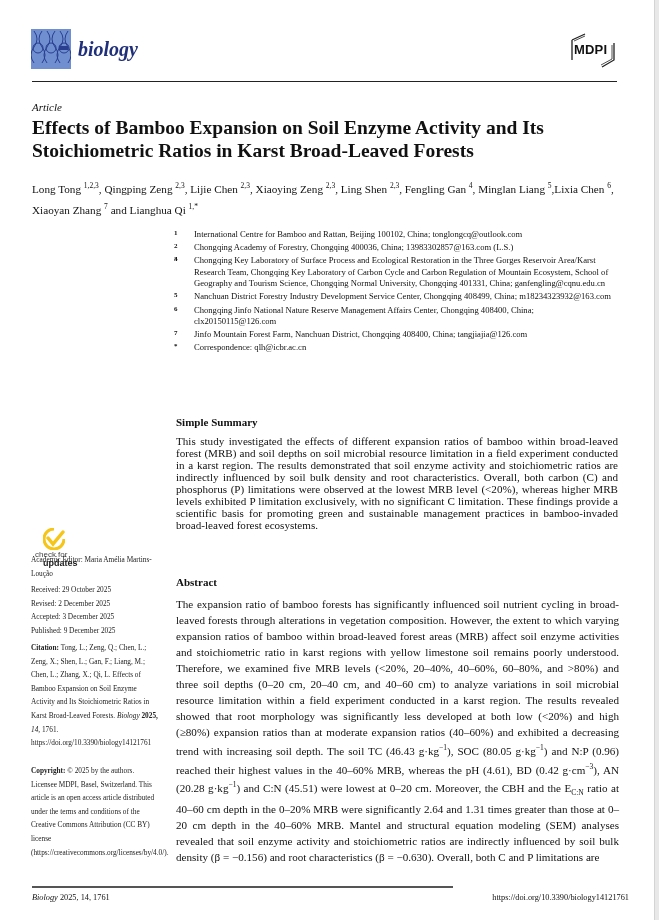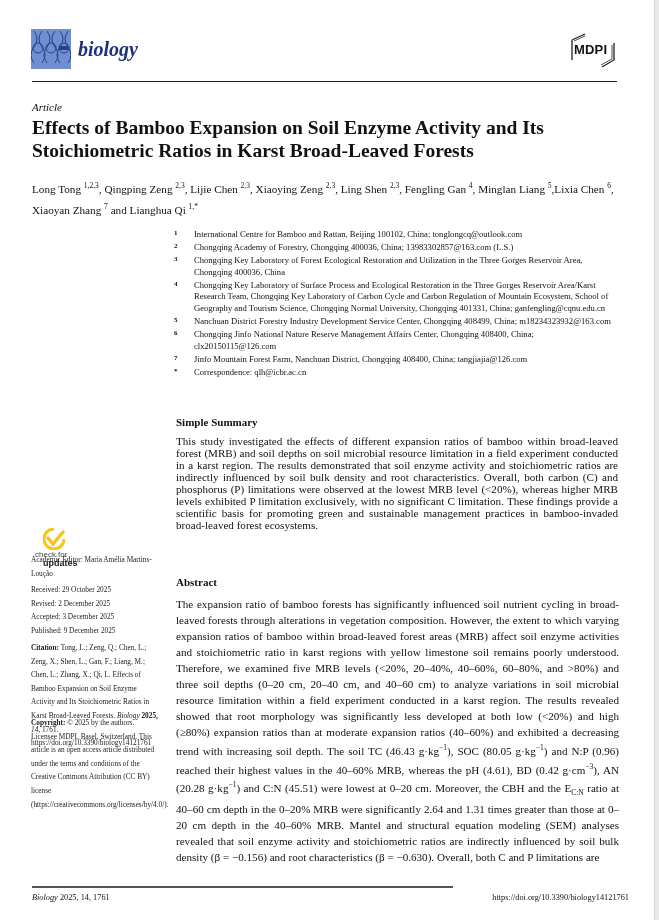--- a/index.html
+++ b/index.html
@@ -41,21 +41,21 @@
 
   
   .check-updates { position: absolute; left: 31px; top: 528px; display: flex; align-items: center; flex-direction: column; }
   .check-text { margin-left: 4px; font-family: "Liberation Sans", sans-serif; line-height: 9px; }
   .check-line1 { font-size: 8px; color: #444; }
   .check-line2 { font-size: 9px; font-weight: bold; color: #222; padding-left: 8px; }
   .sidebar { position: absolute; left: 31px; width: 130px; font-size: 7.3px; line-height: 13.6px; color: #222; }
   .editor { top: 553px; }
   .dates { top: 583px; }
   .citation { top: 641px; }
-  .copyright { top: 716px; }
+  .copyright { top: 764px; }
   .sidebar b { font-weight: bold; }
 
   
   .footer-rule { position: absolute; left: 32px; top: 886px; width: 421px; height: 2px; background: #555; }
   .footer-left { position: absolute; left: 32px; top: 893px; font-size: 8.3px; }
   .footer-right { position: absolute; right: 30px; top: 893px; font-size: 8.3px; }
 </style>
 </head>
 <body>
 
@@ -91,21 +91,21 @@
 
 <div class="header-rule"></div>
 
 <div class="article-type">Article</div>
 <div class="title">Effects of Bamboo Expansion on Soil Enzyme Activity and Its Stoichiometric Ratios in Karst Broad-Leaved Forests</div>
 <div class="authors" id="authors"><span>Long Tong</span>&nbsp;<sup>1,2,3</sup><span>, </span><span>Qingping Zeng</span>&nbsp;<sup>2,3</sup><span>, </span><span>Lijie Chen</span>&nbsp;<sup>2,3</sup><span>, </span><span>Xiaoying Zeng</span>&nbsp;<sup>2,3</sup><span>, </span><span>Ling Shen</span>&nbsp;<sup>2,3</sup><span>, </span><span>Fengling Gan</span>&nbsp;<sup>4</sup><span>, </span><span>Minglan Liang</span>&nbsp;<sup>5</sup><span>,</span><span>Lixia Chen</span>&nbsp;<sup>6</sup><span>, </span><span>Xiaoyan Zhang</span>&nbsp;<sup>7</sup><span> and </span><span>Lianghua Qi</span>&nbsp;<sup>1,*</sup><span></span></div>
 
 <div class="affiliations" id="affiliations">
     <div class="aff"><span class="aff-num">1</span><span>International Centre for Bamboo and Rattan, Beijing 100102, China; tonglongcq@outlook.com</span></div>
     <div class="aff"><span class="aff-num">2</span><span>Chongqing Academy of Forestry, Chongqing 400036, China; 13983302857@163.com (L.S.)</span></div>
-    <div class="aff"><span class="aff-num">3</span><span>Chongqing Key Laboratory of Forest Ecological Restoration and Utilization in the Three Gorges Reservoir Area, Chongqing 400036, China</span></div>
+    <div class="aff"><span class="aff-num">3</span></div>
     <div class="aff"><span class="aff-num">4</span><span>Chongqing Key Laboratory of Surface Process and Ecological Restoration in the Three Gorges Reservoir Area/Karst Research Team, Chongqing Key Laboratory of Carbon Cycle and Carbon Regulation of Mountain Ecosystem, School of Geography and Tourism Science, Chongqing Normal University, Chongqing 401331, China; ganfengling@cqnu.edu.cn</span></div>
     <div class="aff"><span class="aff-num">5</span><span>Nanchuan District Forestry Industry Development Service Center, Chongqing 408499, China; m18234323932@163.com</span></div>
     <div class="aff"><span class="aff-num">6</span><span>Chongqing Jinfo National Nature Reserve Management Affairs Center, Chongqing 408400, China; clx20150115@126.com</span></div>
     <div class="aff"><span class="aff-num">7</span><span>Jinfo Mountain Forest Farm, Nanchuan District, Chongqing 408400, China; tangjiajia@126.com</span></div>
     <div class="aff"><span class="aff-num">*</span><span>Correspondence: qlh@icbr.ac.cn</span></div>
   </div>
 
 <div class="section-heading summary-heading">Simple Summary</div>
 <div class="summary-body">This study investigated the effects of different expansion ratios of bamboo within broad-leaved forest (MRB) and soil depths on soil microbial resource limitation in a field experiment conducted in a karst region. The results demonstrated that soil enzyme activity and stoichiometric ratios are indirectly influenced by soil bulk density and root characteristics. Overall, both carbon (C) and phosphorus (P) limitations were observed at the lowest MRB level (&lt;20%), whereas higher MRB levels exhibited P limitation exclusively, with no significant C limitation. These findings provide a scientific basis for promoting green and sustainable management practices in bamboo-invaded broad-leaved forest ecosystems.</div>
 

